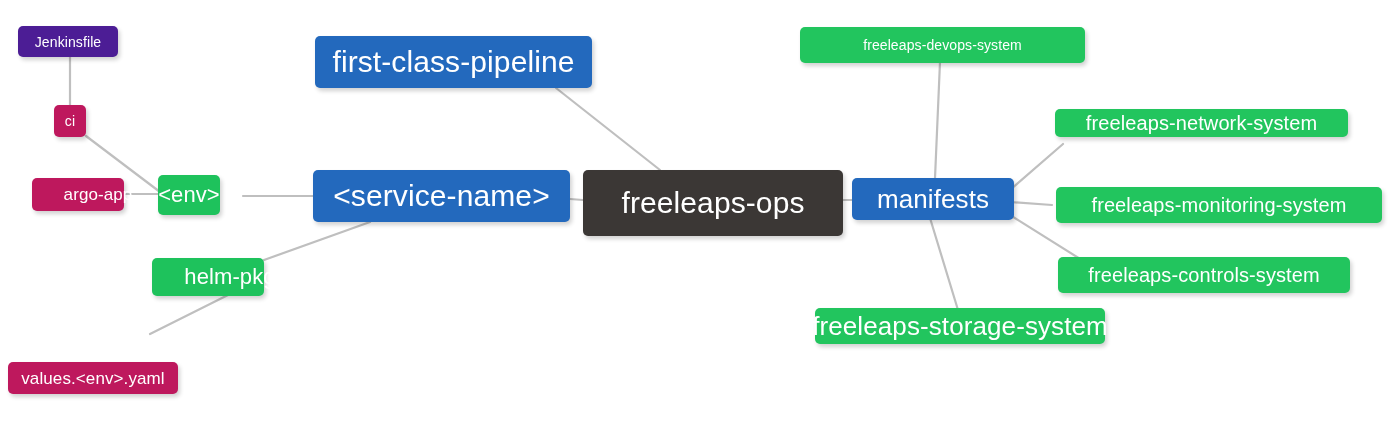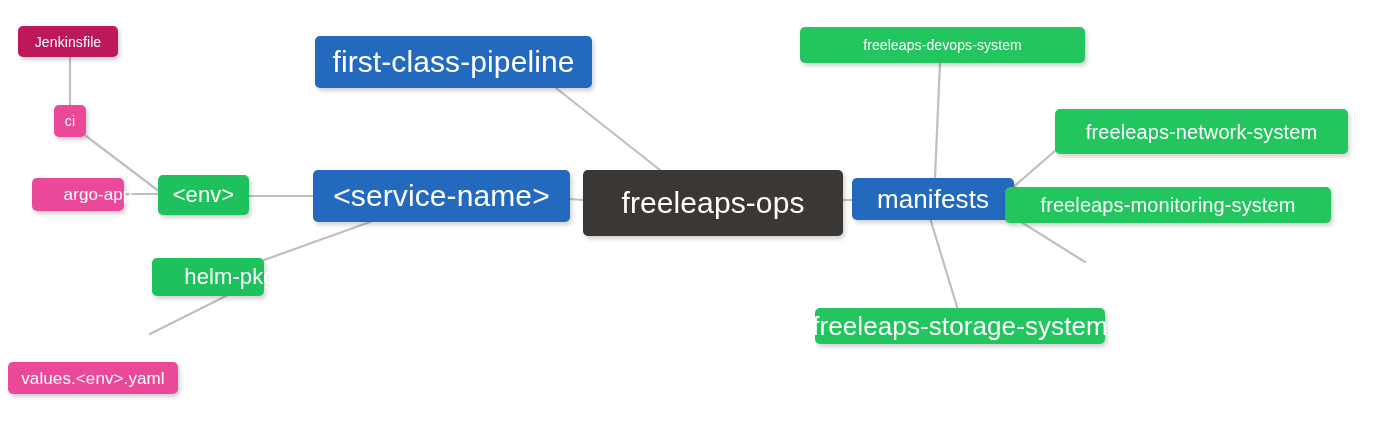--- a/index.html
+++ b/index.html
@@ -20,22 +20,22 @@
     box-sizing:border-box;
     white-space:nowrap;
     box-shadow:2px 3px 4px rgba(0,0,0,0.18);
     line-height:1;
     letter-spacing:0.1px;
   }
   .n-root{background:#3b3735;}
   .n-blue{background:#2369bd;}
   .n-green{background:#1ec25c;}
   .n-greenlt{background:#22c55e;}
-  .n-red{background:#ec4899;}
-  .n-orange{background:#be185d;}
+  .n-red{background:#be185d;}
+  .n-orange{background:#4c1d95;}
 </style>
 </head>
 <body>
 
 <div id="canvas">
 
   <svg id="edges" viewBox="0 0 1390 421" preserveAspectRatio="none">
     <g stroke="#bfbfbf" stroke-width="2.2" fill="none" stroke-linecap="round">
 
       <path d="M 70,57 L 70,105"></path>
@@ -73,21 +73,21 @@
   </div>
 
   <div class="node n-red" style="left:54px;top:105px;width:32px;height:32px;font-size:14px;">
     <span>ci</span>
   </div>
 
   <div class="node n-red" style="left:32px;top:178px;width:92px;height:33px;font-size:17px;padding-left:40px;">
     <span>argo-app</span>
   </div>
 
-  <div class="node n-green" style="left:158px;top:175px;width:91px;height:40px;font-size:22px;text-align:center;">
+  <div class="node n-green" style="left:158px;top:175px;width:62px;height:40px;font-size:22px;text-align:center;">
     <span>&lt;env&gt;</span>
   </div>
 
   <div class="node n-green" style="left:152px;top:258px;width:112px;height:38px;font-size:22px;padding-left:44px;">
     <span>helm-pkg</span>
   </div>
 
   <div class="node n-red" style="left:8px;top:334px;width:170px;height:32px;font-size:17px;margin-top:28px;">
     <span>values.&lt;env&gt;.yaml</span>
   </div>
@@ -105,26 +105,29 @@
   </div>
 
   <div class="node n-blue" style="left:852px;top:178px;width:162px;height:42px;font-size:26px;">
     <span>manifests</span>
   </div>
 
   <div class="node n-greenlt" style="left:800px;top:27px;width:285px;height:36px;font-size:14px;">
     <span>freeleaps-devops-system</span>
   </div>
 
-  <div class="node n-greenlt" style="left:1055px;top:109px;width:293px;height:45px;font-size:20px;">
+  <div class="node n-greenlt" style="left:1055px;top:109px;width:293px;height:28px;font-size:20px;">
     <span>freeleaps-network-system</span>
   </div>
 
-  <div class="node n-greenlt" style="left:1005px;top:187px;width:326px;height:36px;font-size:20px;">
+  <div class="node n-greenlt" style="left:1056px;top:187px;width:326px;height:36px;font-size:20px;">
     <span>freeleaps-monitoring-system</span>
   </div>
 
+  <div class="node n-greenlt" style="left:1058px;top:257px;width:292px;height:36px;font-size:20px;">
+    <span>freeleaps-controls-system</span>
+  </div>
 
   <div class="node n-greenlt" style="left:815px;top:308px;width:290px;height:36px;font-size:26px;">
     <span>freeleaps-storage-system</span>
   </div>
 
 </div>
 
 </body></html>

